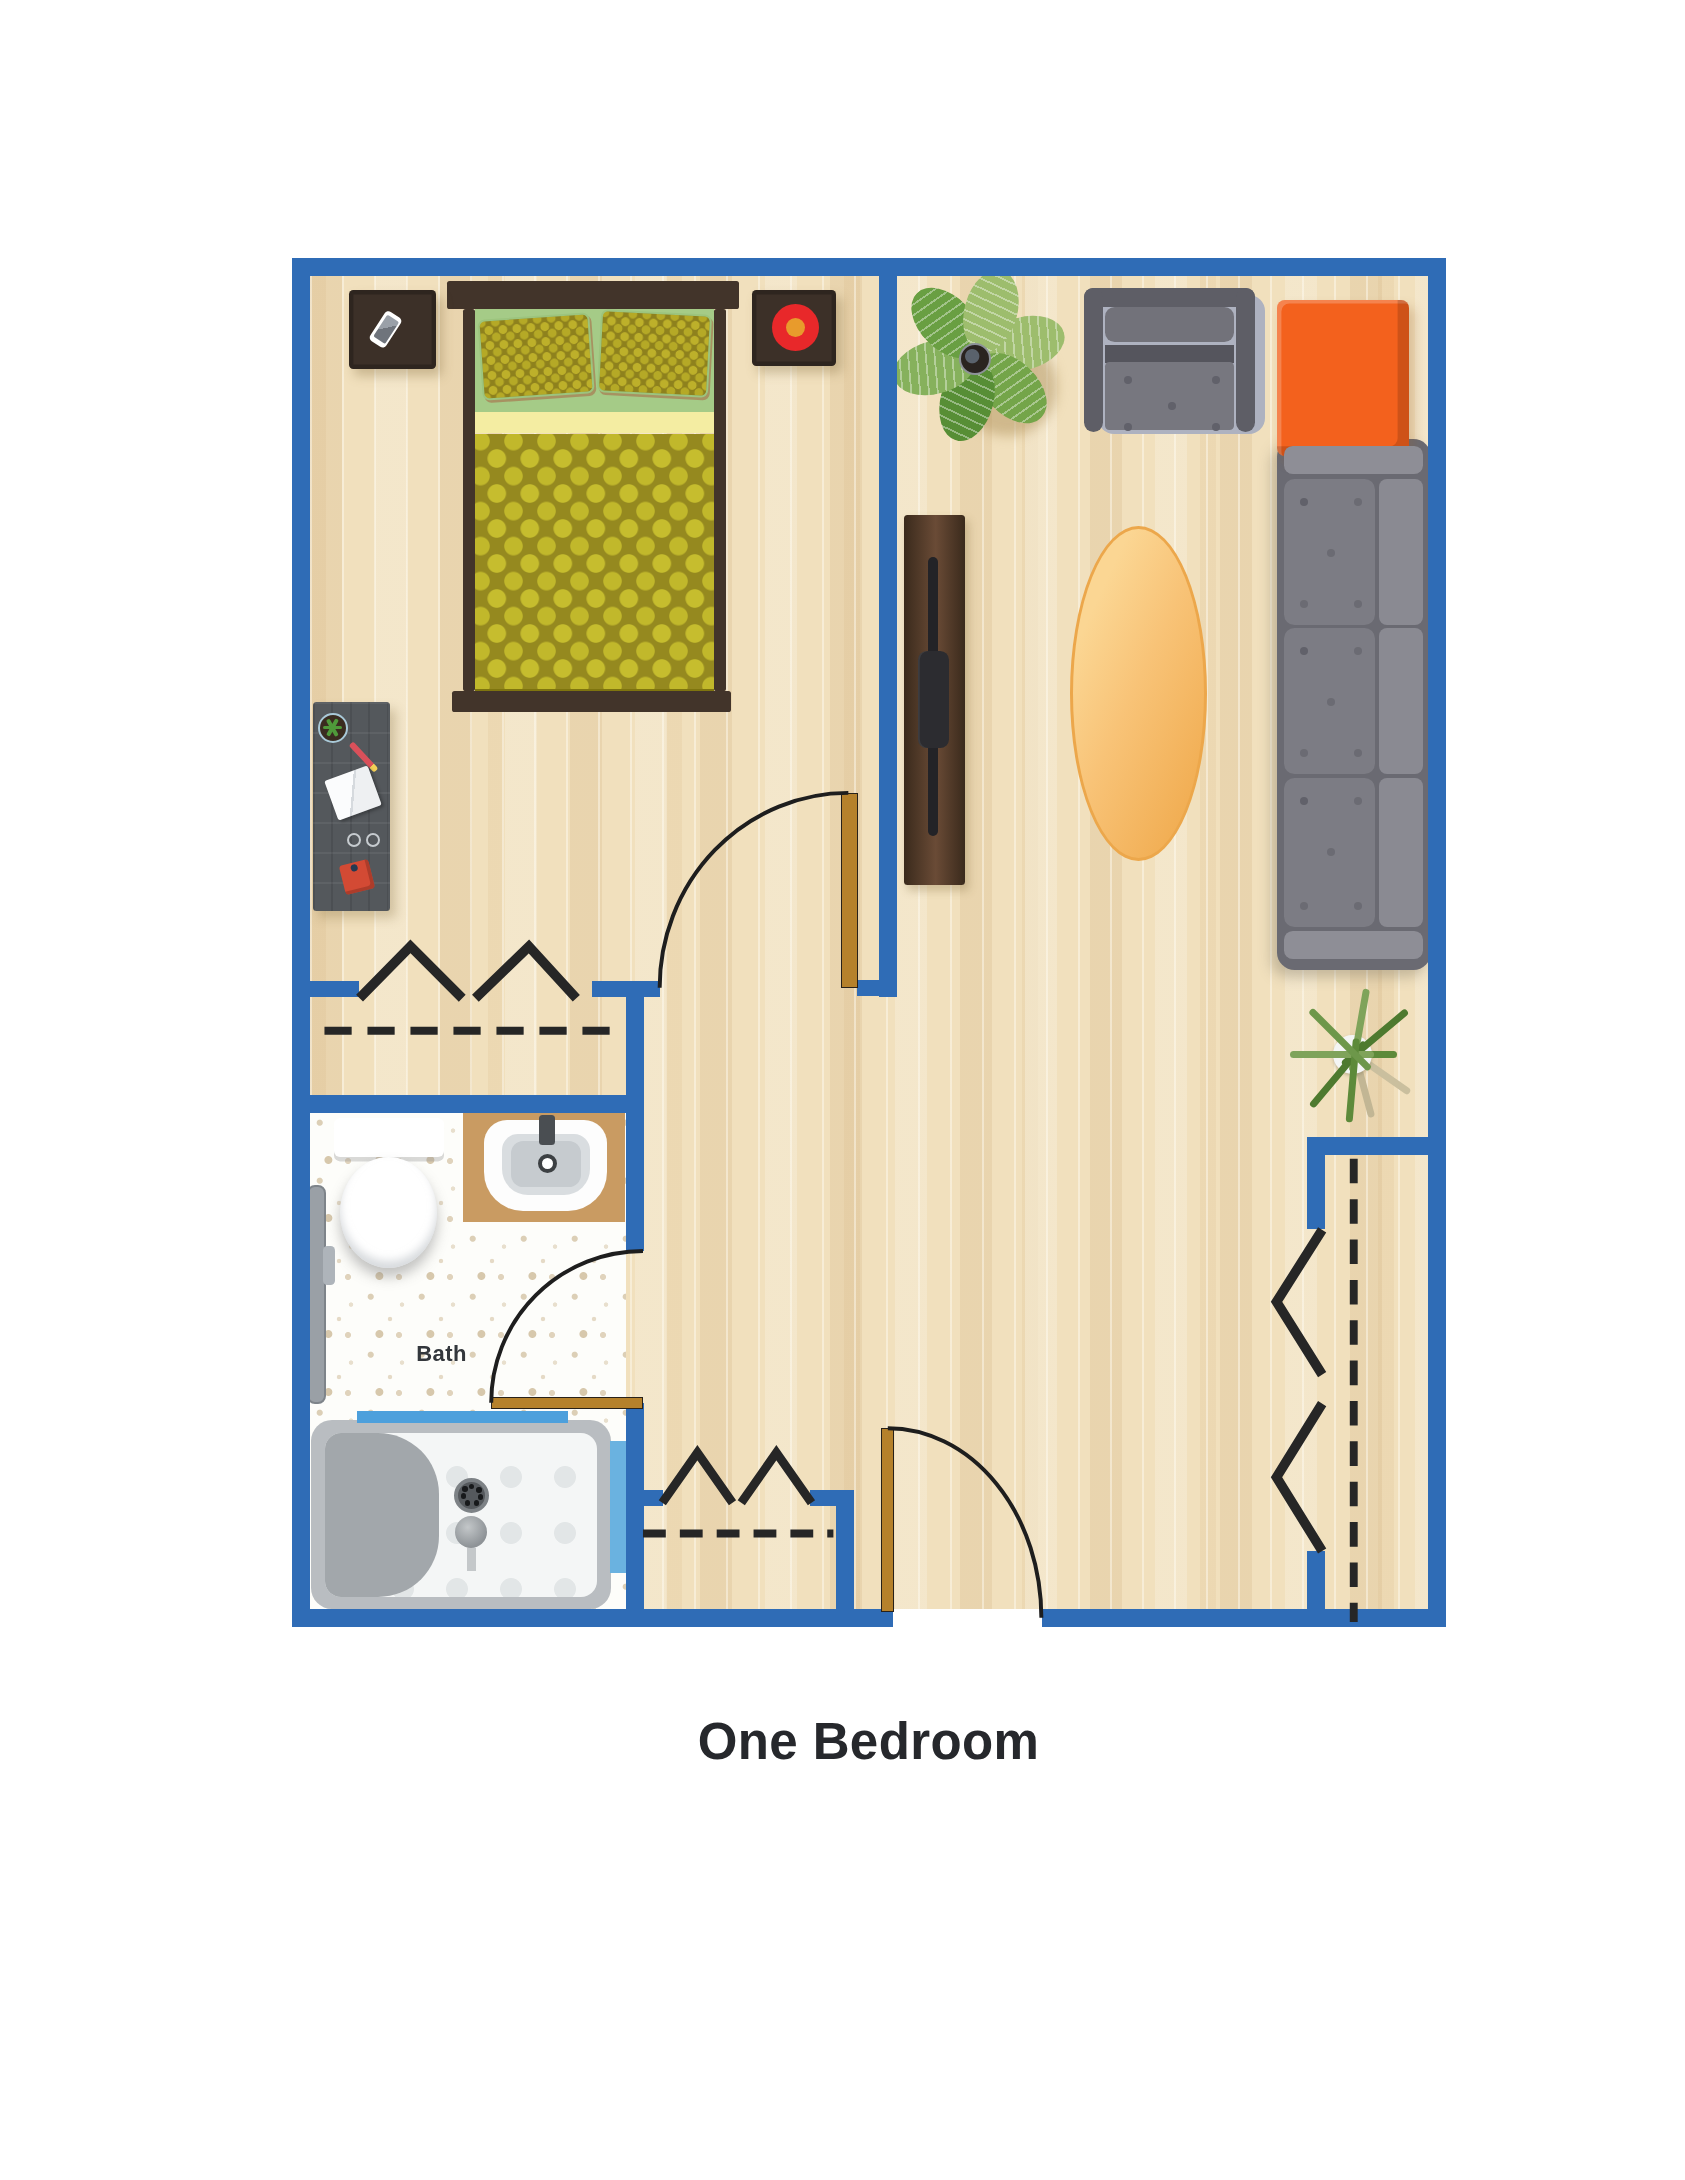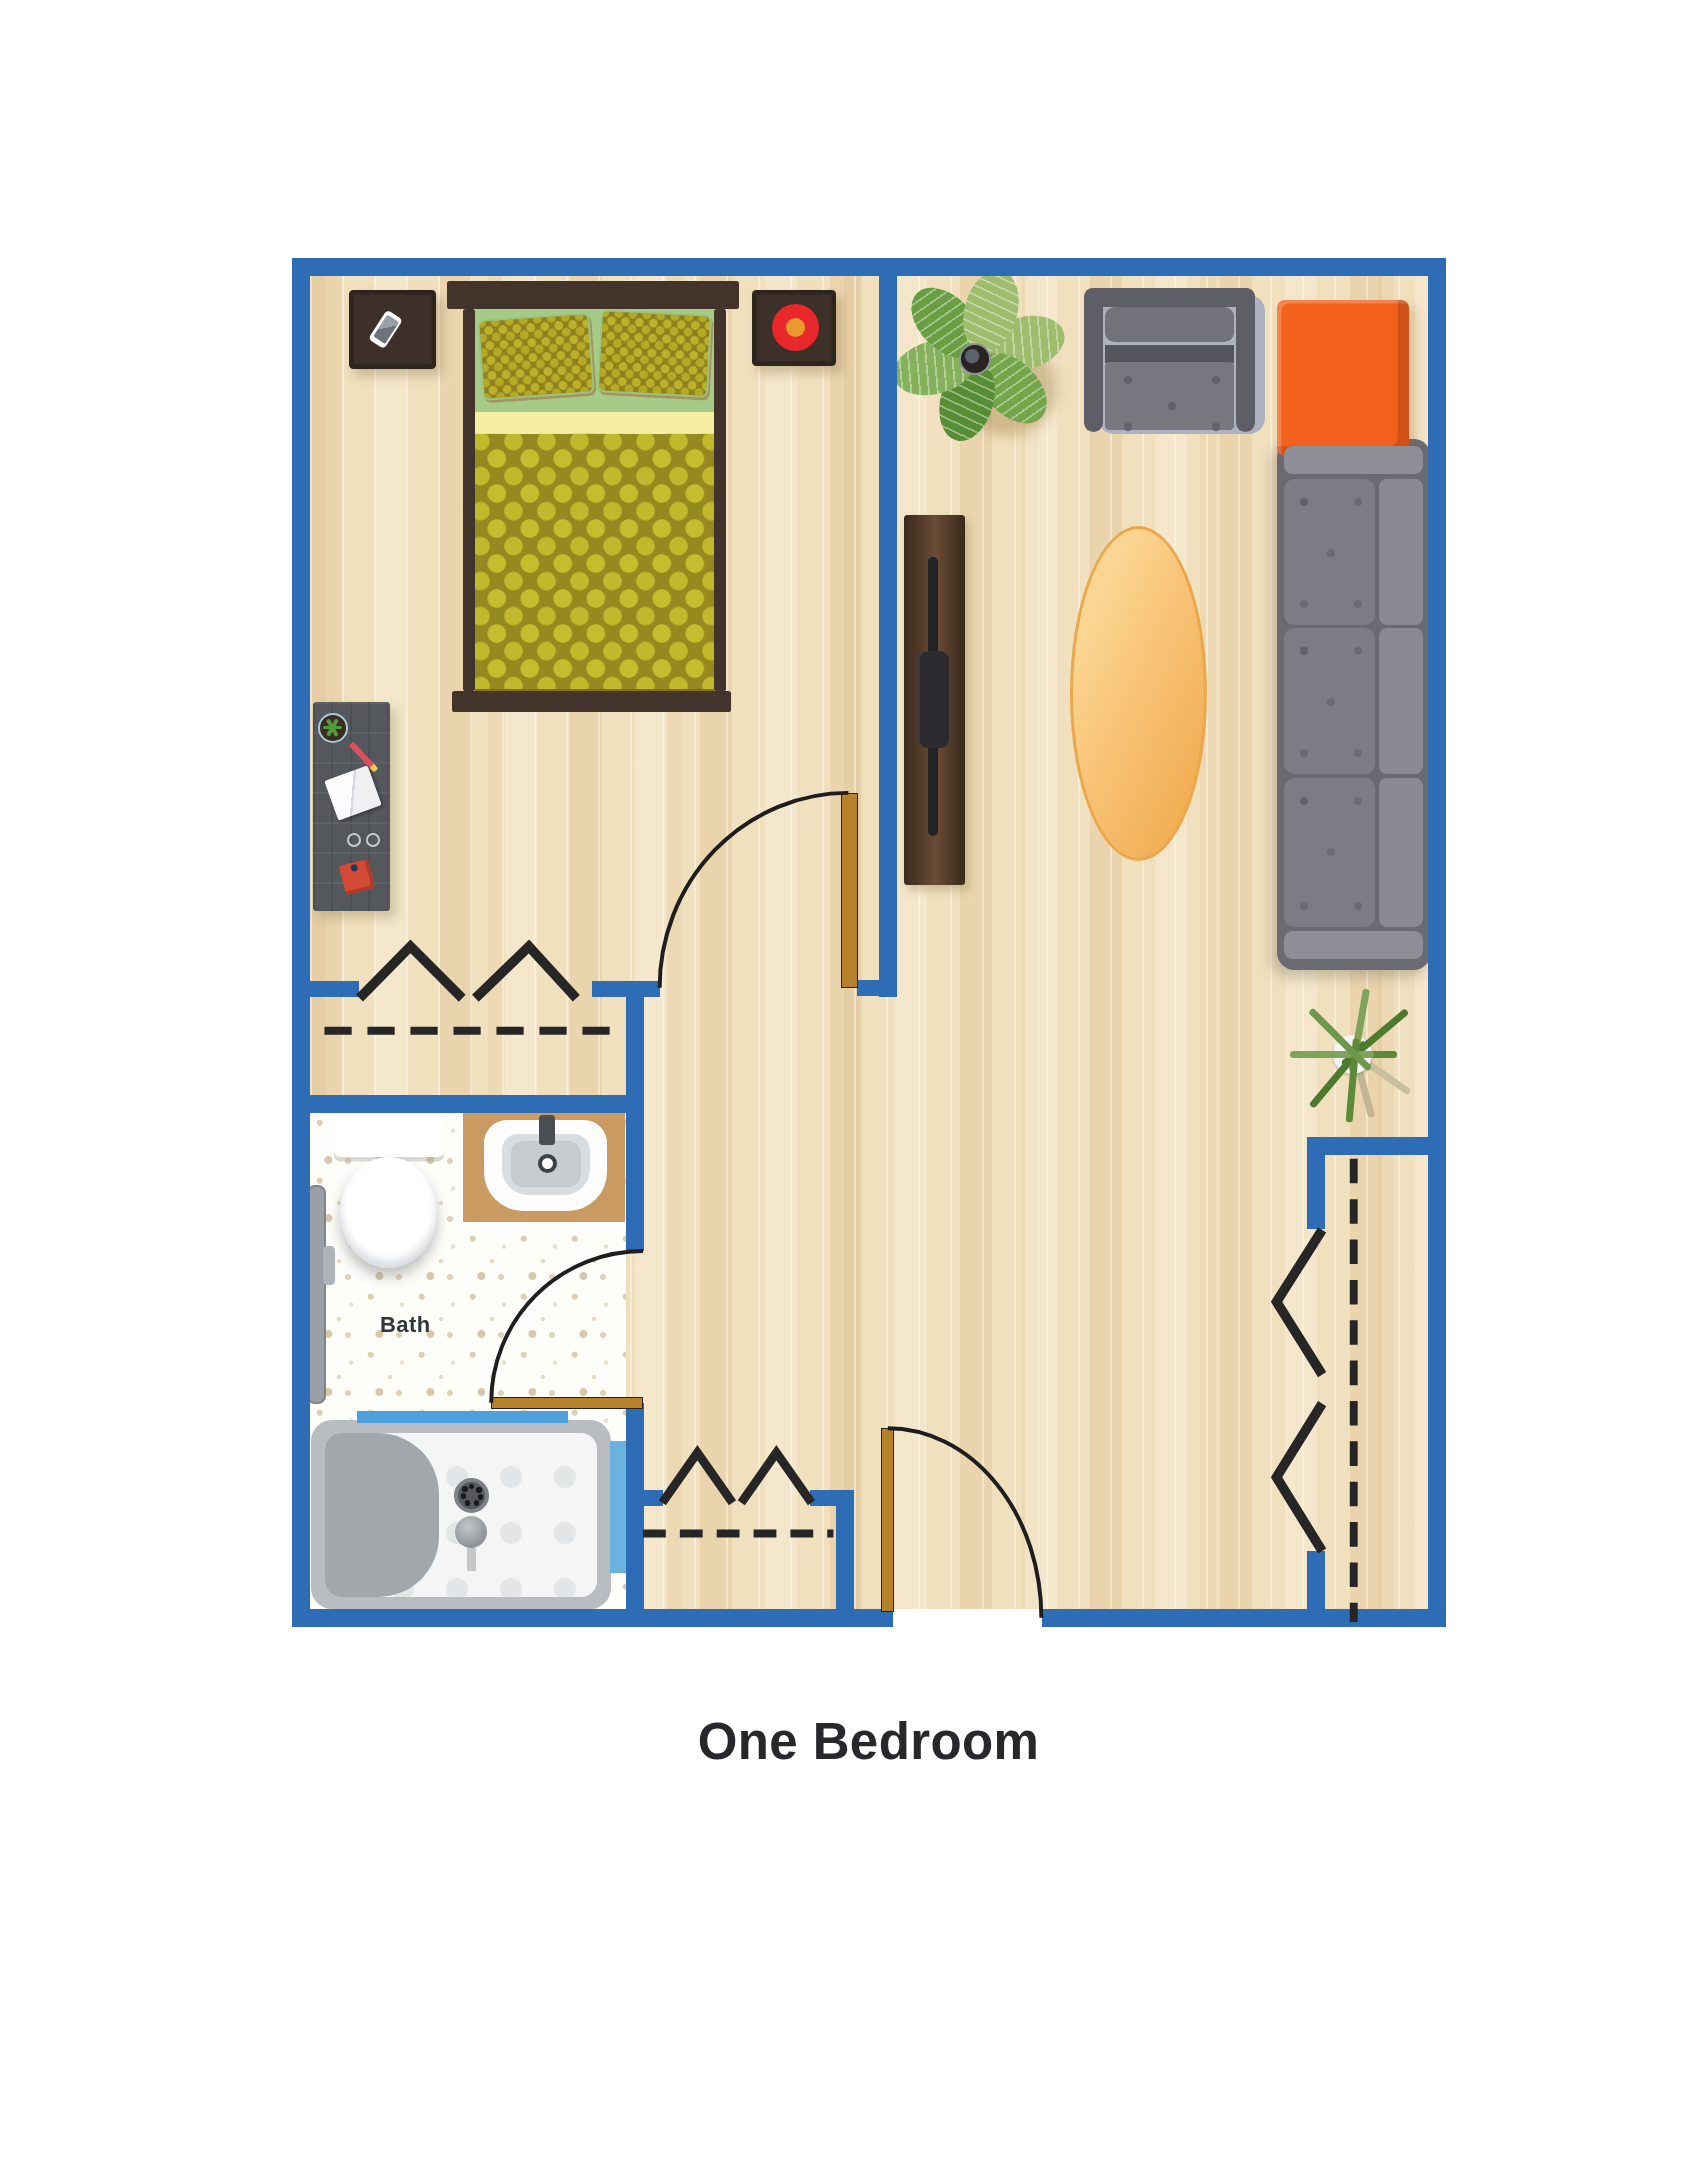--- a/index.html
+++ b/index.html
@@ -126,22 +126,22 @@
   .faucet{left:247px;top:857px;width:16px;height:30px;background:#4a4e52;border-radius:3.5px;z-index:14;}
   .sinkdrain{left:246px;top:896px;width:19.3px;height:19.3px;border-radius:50%;background:#ffffff;
     border:4.4px solid #3c4043;z-index:14;}
   .tank{left:42px;top:860px;width:110px;height:39px;background:#ffffff;border-radius:6.1px;z-index:11;
     box-shadow:0 4.4px 0 rgba(150,150,150,.35);}
   .tbowl{left:48px;top:899px;width:97px;height:111px;background:#ffffff;border-radius:50%;z-index:11;
     box-shadow:0 8.8px 12.3px rgba(120,120,120,.45), inset 0 -7px 8.8px rgba(190,195,200,.6);}
   .grabbar{left:15px;top:927px;width:19.3px;height:219px;background:#9aa0a6;border:2.6px solid #7e848a;
     border-radius:8px;z-index:11;}
   .grabtab{left:31px;top:988px;width:12.3px;height:39px;background:#aeb4ba;border-radius:4.4px;z-index:12;}
-  .bathlabel{left:88px;top:1049px;width:123px;height:35px;z-index:60;
-    font-size:22px;font-weight:700;letter-spacing:0.4px;color:#33373c;text-align:left;line-height:35px;}
+  .bathlabel{left:88px;top:1078px;width:123px;height:35px;z-index:60;
+    font-size:22px;font-weight:700;letter-spacing:0.4px;color:#33373c;text-align:center;line-height:35px;}
   .tub{left:19.3px;top:1162px;width:300px;height:189px;background:#b9bdc1;border-radius:21px;z-index:11;}
   .tubinner{left:33px;top:1175px;width:272px;height:164px;background:#f4f6f6;border-radius:16px;z-index:12;
     background-image:radial-gradient(circle,#e2e6e7 0 10.5px,rgba(0,0,0,0) 11.4px);
     background-size:54px 56px;background-position:105px 16px;}
   .tubseat{left:33px;top:1175px;width:114px;height:164px;background:#a2a7ab;z-index:13;
     border-radius:16px 61px 61px 16px;}
   .tubdrain{left:162px;top:1220px;width:35px;height:35px;border-radius:50%;background:#55595d;
     border:4.4px solid #7d8286;z-index:14;}
   .tubdrain i{position:absolute;width:5.3px;height:5.3px;border-radius:50%;background:#17191b;}
   .tubknob{left:163px;top:1258px;width:32px;height:32px;border-radius:50%;z-index:14;

